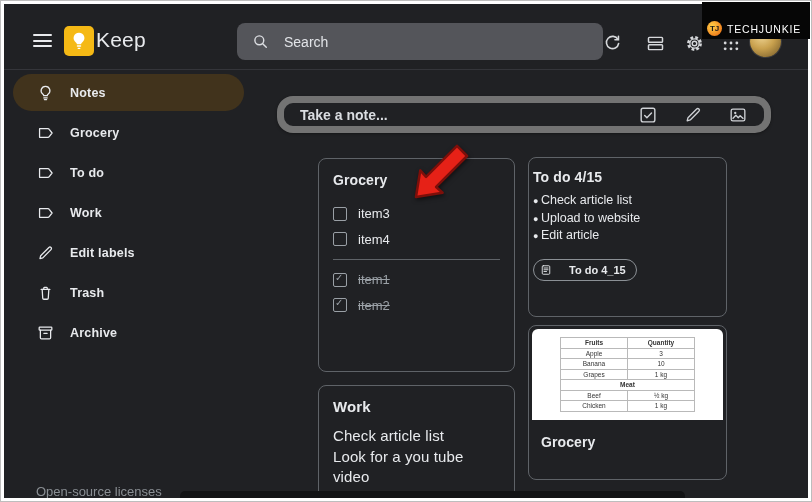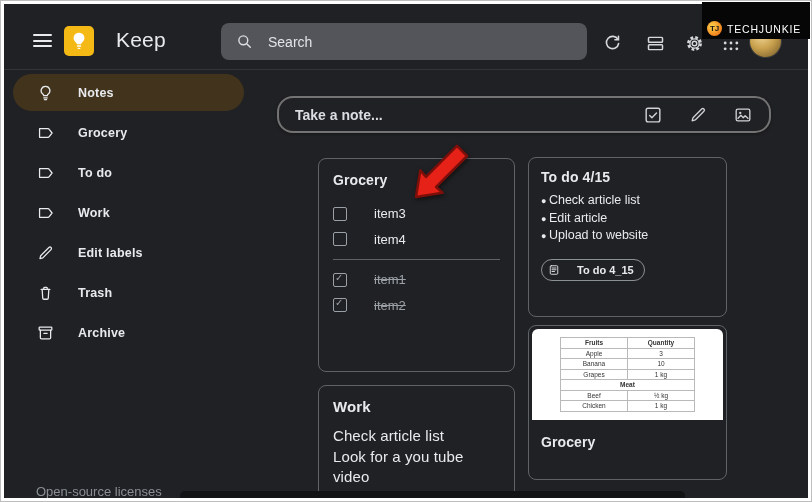--- a/index.html
+++ b/index.html
@@ -8,22 +8,22 @@
   .frame{position:absolute;inset:0;pointer-events:none;z-index:55;
          box-shadow:inset 0 0 0 1px #bdbdbd, inset 0 0 0 4px #ffffff;}
   svg{display:block;}
 
   
   .topbar-line{position:absolute;left:4px;right:4px;top:69px;height:1px;background:#34353a;}
   .hamburger{position:absolute;left:33px;top:34px;width:19px;height:13px;display:flex;
              flex-direction:column;justify-content:space-between;cursor:pointer;z-index:2;}
   .hamburger span{display:block;height:2px;background:#e8eaed;border-radius:1px;}
   .keep-logo{position:absolute;left:64px;top:26px;width:30px;height:30px;}
-  .app-title{position:absolute;left:116px;top:28px;font-size:21px;color:#e8eaed;letter-spacing:.2px;}
-  .searchbar{position:absolute;left:221px;top:23px;width:366px;height:37px;background:#54555a;
+  .app-title{position:absolute;left:96px;top:28px;font-size:21px;color:#e8eaed;letter-spacing:.2px;}
+  .searchbar{position:absolute;left:237px;top:23px;width:366px;height:37px;background:#54555a;
              border-radius:8px;display:flex;align-items:center;gap:12px;padding:0 8px 0 14px;box-sizing:border-box;}
   .searchbar input{flex:1;background:transparent;border:none;outline:none;color:#e8eaed;
                    font-size:14px;font-family:inherit;}
   .searchbar input::placeholder{color:#e2e4e8;opacity:1;}
   .tico{position:absolute;width:32px;height:32px;display:flex;align-items:center;justify-content:center;
         color:#d6d8db;cursor:pointer;}
   .ti-refresh{left:596px;top:27px;} .ti-view{left:639px;top:27px;}
   .ti-gear{left:678px;top:27px;}   .ti-grid{left:715px;top:27px;}
   .avatar{position:absolute;left:750px;top:26px;width:31px;height:31px;border-radius:50%;cursor:pointer;
           background:radial-gradient(circle at 38% 32%, #eed391 0%, #c9a14e 45%, #6d5426 100%);
@@ -36,44 +36,44 @@
   .badge .btext{color:#ffffff;font-size:10.5px;font-weight:normal;letter-spacing:.8px;}
 
   
   .sidebar{position:absolute;left:0;top:73px;width:260px;}
   .side-item{position:relative;height:40px;cursor:pointer;}
   .side-item .pill{display:none;}
   .side-item.active .pill{display:block;position:absolute;left:13px;top:1px;width:231px;height:37px;
                           background:#41331c;border-radius:19px;}
   .side-item .sic{position:absolute;left:36px;top:50%;transform:translateY(-50%);width:19px;height:19px;
                   color:#e8eaed;z-index:1;}
-  .side-item .slbl{position:absolute;left:78px;top:50%;transform:translateY(-50%);font-size:12.5px;
+  .side-item .slbl{position:absolute;left:70px;top:50%;transform:translateY(-50%);font-size:12.5px;
                    font-weight:bold;color:#e8eaed;letter-spacing:.2px;z-index:1;}
   .oss{position:absolute;left:36px;top:484px;font-size:13px;color:#8a8f94;cursor:pointer;}
 
   
-  .composer{position:absolute;left:277px;top:96px;width:494px;height:37px;border:2px solid #737373;
+  .composer{position:absolute;left:277px;top:96px;width:494px;height:37px;border:7px solid #737373;
             border-radius:16px;box-sizing:border-box;display:flex;align-items:center;padding:0 16px;
             background:#202124;box-shadow:0 1px 3px rgba(0,0,0,.35);cursor:text;}
   .composer .ph{color:#dadde1;font-size:14px;font-weight:bold;flex:1;}
   .composer .cic{width:20px;height:20px;color:#cfd2d6;margin-left:25px;cursor:pointer;}
 
   
   .card{position:absolute;border:1px solid #5f6368;border-radius:8px;box-sizing:border-box;
         color:#e8eaed;background:#202124;}
   .card .ctitle{font-size:14px;font-weight:bold;letter-spacing:.1px;}
   #card-grocery{left:318px;top:158px;width:197px;height:214px;padding:12px 14px;}
   #card-grocery .ctitle{margin:1px 0 13px 0;}
-  .chk-row{display:flex;align-items:center;height:25.5px;gap:27px;font-size:13px;}
+  .chk-row{display:flex;align-items:center;height:25.5px;gap:11px;font-size:13px;}
   .cb{width:12px;height:12px;border:1.5px solid #9aa0a6;border-radius:2px;flex:0 0 auto;
       position:relative;cursor:pointer;}
   .cb.checked::after{content:"✓";position:absolute;left:1px;top:-2px;font-size:10px;color:#9aa0a6;}
   .chk-row.done .ctext{color:#9aa0a6;text-decoration:line-through;}
   .cdivider{height:1px;background:#5f6368;margin:7px 0;}
-  #card-todo{left:528px;top:157px;width:199px;height:160px;padding:11px 12px;}
+  #card-todo{left:528px;top:157px;width:199px;height:160px;padding:11px 4px;}
   #card-todo .ctitle{margin:0 0 7px 0;}
   .bullet{font-size:12.5px;line-height:16.5px;}
   .bullet::before{content:"● ";font-size:9px;}
   .chip{display:inline-flex;align-items:center;gap:17px;margin-top:14px;height:20px;padding:0 10px 0 6px;
         border:1px solid #8b9095;border-radius:11px;font-size:11px;font-weight:bold;color:#e8eaed;cursor:pointer;}
   .chip .chip-ic{width:12px;height:12px;color:#e8eaed;}
   #card-grocimg{left:528px;top:325px;width:199px;height:155px;padding:0;overflow:hidden;}
   .note-img{margin:3px 3px 0 3px;height:91px;background:#ffffff;border-radius:6px 6px 0 0;
             display:flex;align-items:center;justify-content:center;}
   .gtable{border-collapse:collapse;font-size:6.5px;color:#333;}
@@ -283,22 +283,22 @@
     </div>
     <div class="chk-row done">
       <span class="cb checked"></span>
       <span class="ctext">item2</span>
     </div>
   </div>
 
   <div class="card" id="card-todo">
     <div class="ctitle">To do 4/15</div>
     <div class="bullet">Check article list</div>
+    <div class="bullet">Upload to website</div>
     <div class="bullet">Edit article</div>
-    <div class="bullet">Upload to website</div>
     <div class="chip">
       <span class="chip-ic">
         <svg viewBox="0 0 24 24" stroke="currentColor" fill="none" stroke-width="1.8" stroke-linecap="round">
           <rect x="4.5" y="3.5" width="15" height="17" rx="2"></rect>
             <path d="M8 8h8M8 11.5h8M8 15h5"></path>
         </svg>
       </span>
       <span>To do 4_15</span>
     </div>
   </div>

